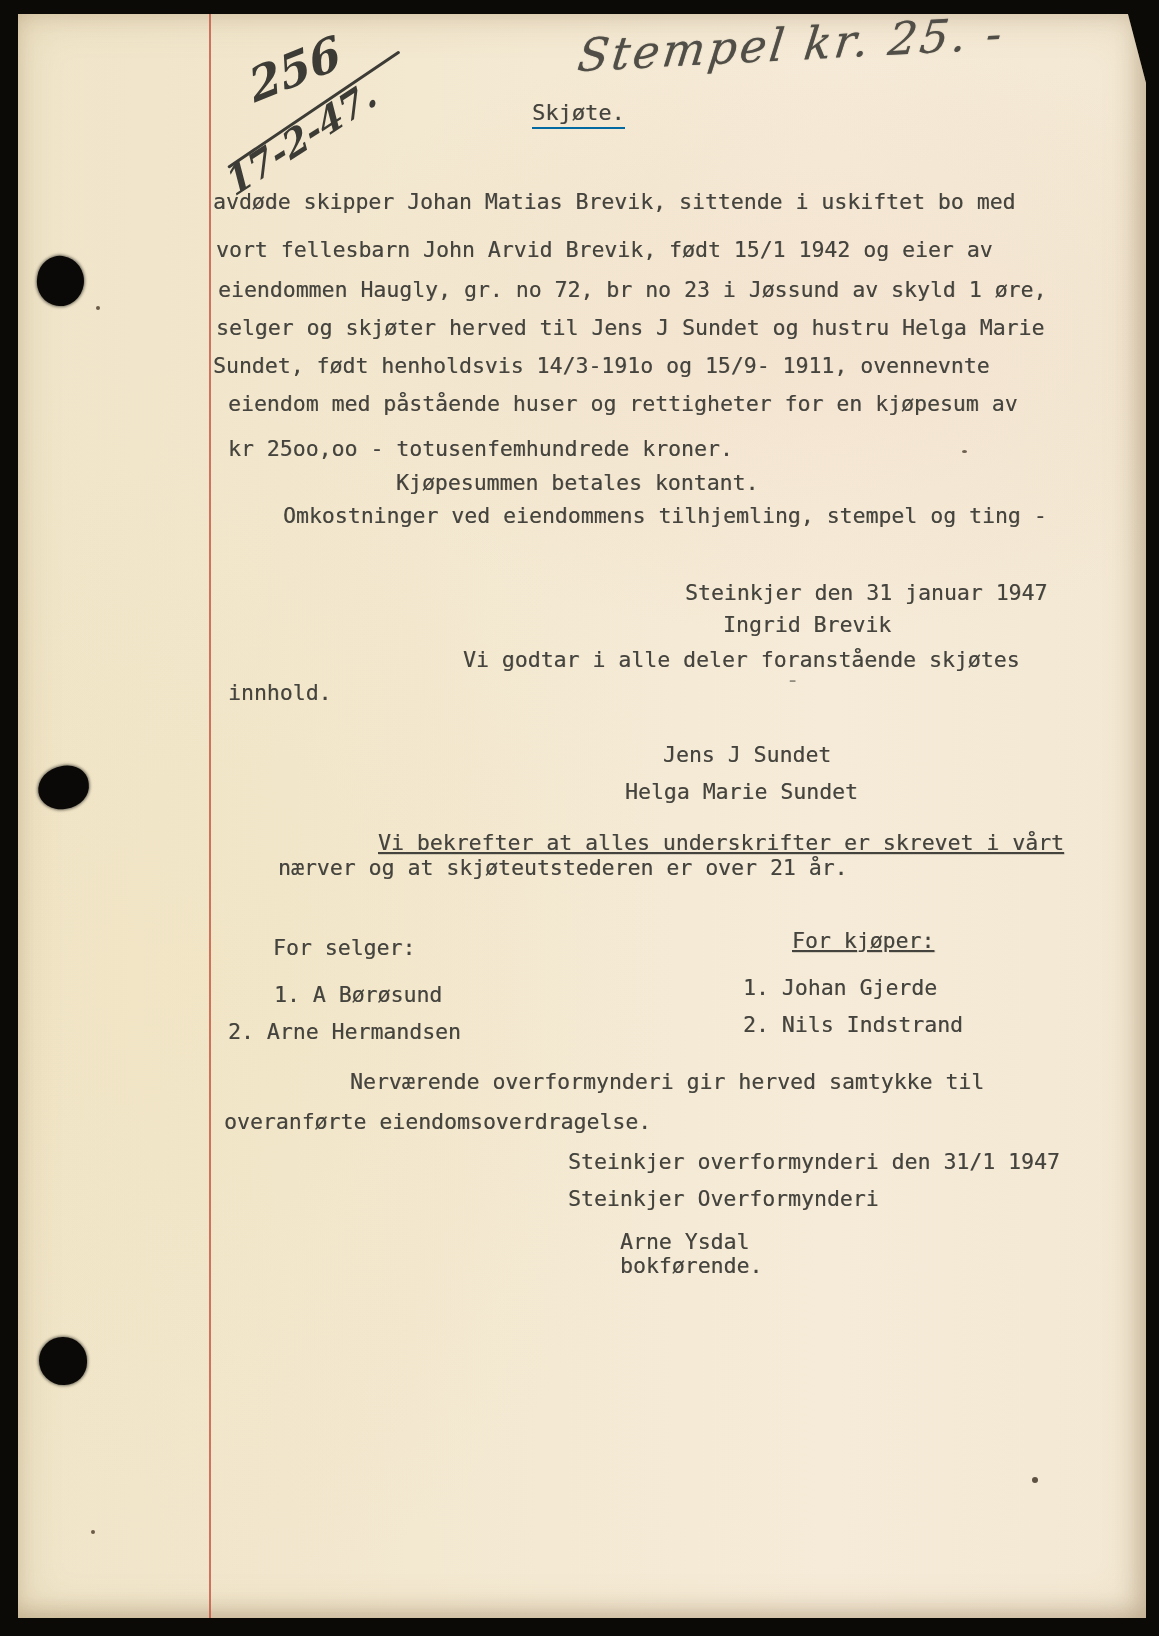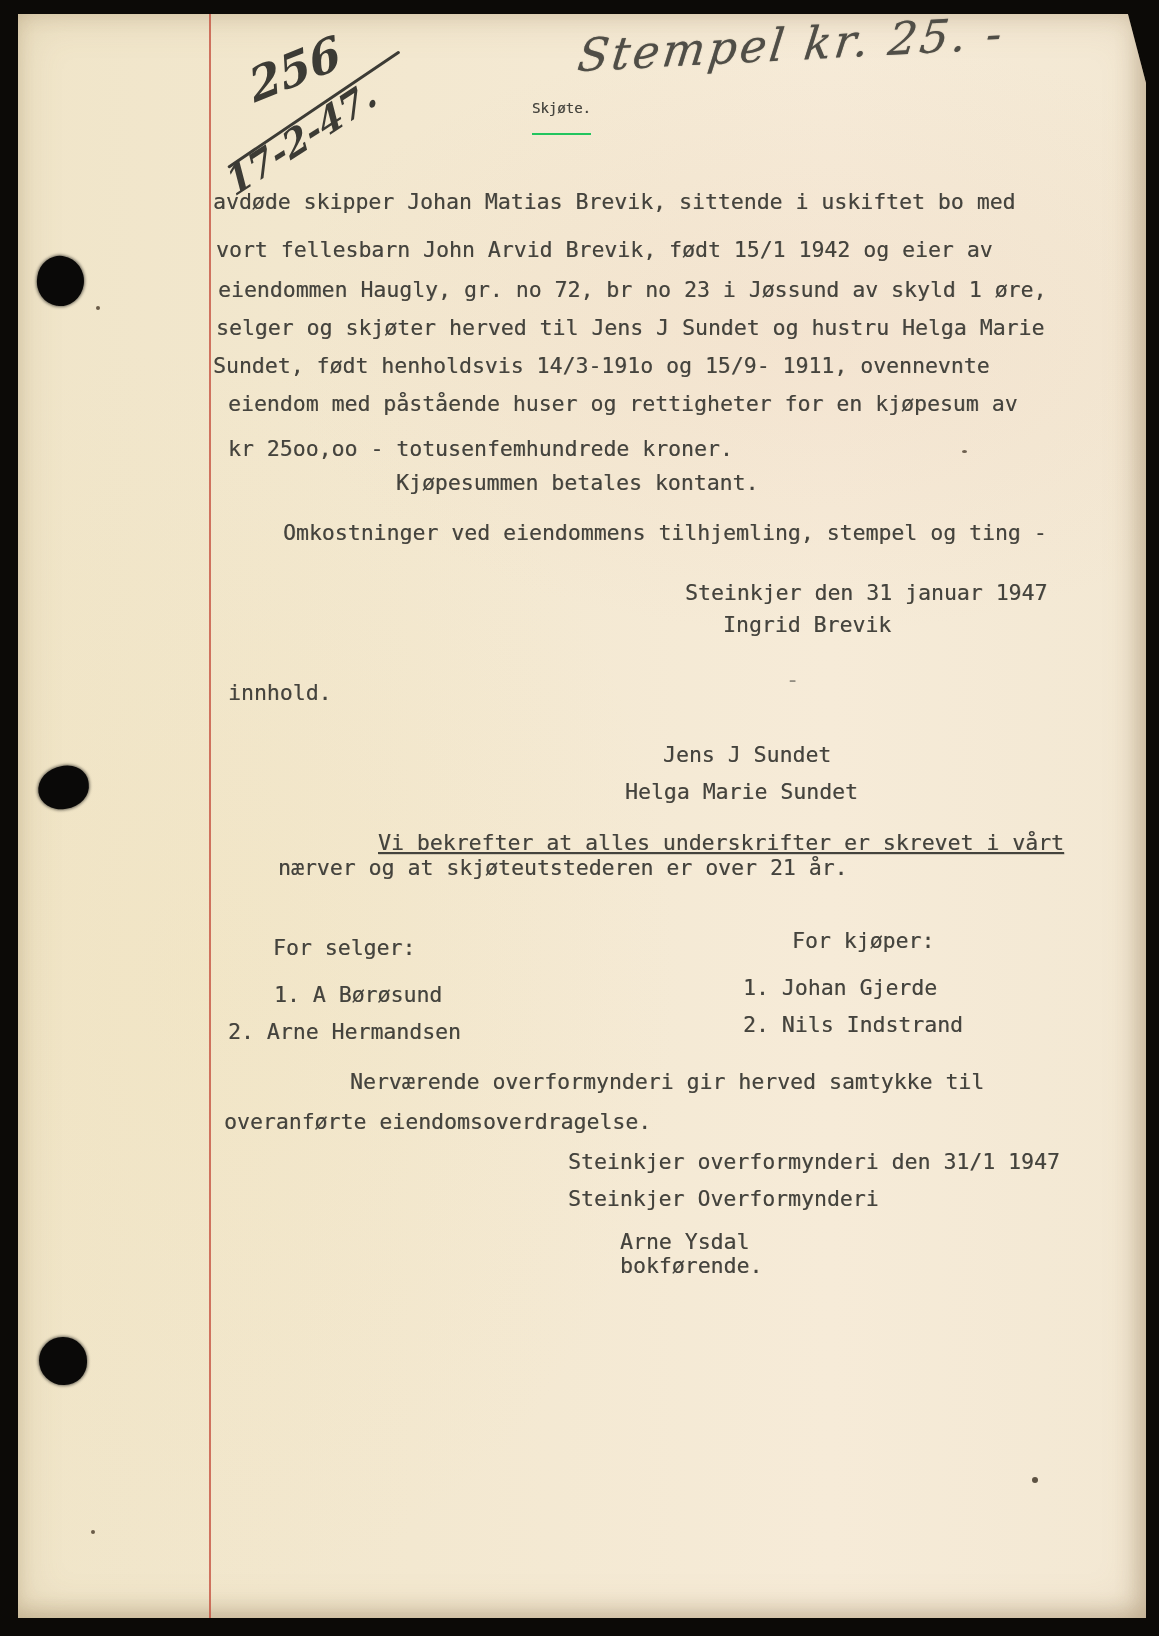--- a/index.html
+++ b/index.html
@@ -18,21 +18,21 @@
   .margin-rule{position:absolute;left:209px;top:14px;width:2px;height:1604px;
                background:#c34b3a;opacity:.75;}
   
   .hole{position:absolute;background:#0a0908;box-shadow:0 0 3px 1px rgba(10,9,8,.55);}
   .hole.h1{left:37px;top:256px;width:47px;height:50px;border-radius:48% 52% 50% 50%;transform:rotate(8deg);}
   .hole.h2{left:38px;top:766px;width:51px;height:43px;border-radius:55% 45% 52% 48%;transform:rotate(-8deg);}
   .hole.h3{left:39px;top:1337px;width:48px;height:48px;border-radius:50% 50% 48% 52%;}
   
   .tl{position:absolute;font:21.5px/1.15 "DejaVu Sans Mono", monospace;color:#44433d;
       white-space:pre;text-shadow:.4px .4px .6px rgba(69,68,62,.5);}
-  .title{font-size:14px;border-bottom:2px solid #22c55e;padding-bottom:17px;}
+  .title{font-size:22px;border-bottom:2px solid #0369a1;padding-bottom:2px;}
   .faint{opacity:.55;}
   
   .hand{position:absolute;font-family:"DejaVu Serif", serif;font-style:italic;color:#504e47;}
   .stamp-note{left:578px;top:18px;font-size:45px;letter-spacing:3px;transform:rotate(-3deg) skewX(-10deg);
               text-shadow:0 0 1px rgba(70,68,60,.6);}
   .journal{left:195px;top:28px;width:250px;height:180px;color:#3c3b35;}
   .journal .num{position:absolute;left:52px;top:14px;font-size:46px;font-weight:bold;
                 transform:rotate(-22deg) skewX(-8deg);}
   .journal .slash{position:absolute;left:33px;top:138px;width:207px;height:3px;background:#3c3b35;
                   transform:rotate(-34deg);transform-origin:left center;border-radius:2px;}
@@ -62,31 +62,32 @@
   <div class="tl title" style="left:532px;top:100px;">Skjøte.</div>
 
   <div class="tl" style="left:213px;top:190px;">avdøde skipper Johan Matias Brevik, sittende i uskiftet bo med</div>
   <div class="tl" style="left:216px;top:238px;">vort fellesbarn John Arvid Brevik, født 15/1 1942 og eier av</div>
   <div class="tl" style="left:218px;top:278px;">eiendommen Haugly, gr. no 72, br no 23 i Jøssund av skyld 1 øre,</div>
   <div class="tl" style="left:216px;top:316px;">selger og skjøter herved til Jens J Sundet og hustru Helga Marie</div>
   <div class="tl" style="left:213px;top:354px;">Sundet, født henholdsvis 14/3-191o og 15/9- 1911, ovennevnte</div>
   <div class="tl" style="left:228px;top:392px;">eiendom med påstående huser og rettigheter for en kjøpesum av</div>
   <div class="tl" style="left:228px;top:437px;">kr 25oo,oo - totusenfemhundrede kroner.</div>
   <div class="tl" style="left:396px;top:471px;">Kjøpesummen betales kontant.</div>
-  <div class="tl" style="left:283px;top:504px;margin-top:17px;">Omkostninger ved eiendommens tilhjemling, stempel og ting -</div>
+  <div class="tl" style="left:283px;top:504px;">Omkostninger ved eiendommens tilhjemling, stempel og ting -</div>
   <div class="tl" style="left:685px;top:581px;">Steinkjer den 31 januar 1947</div>
   <div class="tl" style="left:723px;top:613px;">Ingrid Brevik</div>
+  <div class="tl" style="left:463px;top:648px;">Vi godtar i alle deler foranstående skjøtes</div>
   <div class="tl" style="left:228px;top:681px;">innhold.</div>
   <div class="tl faint" style="left:786px;top:668px;">-</div>
   <div class="tl" style="left:663px;top:743px;">Jens J Sundet</div>
   <div class="tl" style="left:625px;top:780px;">Helga Marie Sundet</div>
   <div class="tl" style="left:378px;top:831px;text-decoration:underline;">Vi bekrefter at alles underskrifter er skrevet i vårt</div>
   <div class="tl" style="left:258px;top:856px;margin-left:20px;">nærver og at skjøteutstederen er over 21 år.</div>
   <div class="tl" style="left:273px;top:936px;">For selger:</div>
-  <div class="tl" style="left:792px;top:929px;">For kjøper:</div>
+  <div class="tl" style="left:792px;top:929px;text-decoration:underline;">For kjøper:</div>
   <div class="tl" style="left:230px;top:983px;margin-left:44px;">1. A Børøsund</div>
   <div class="tl" style="left:743px;top:976px;">1. Johan Gjerde</div>
   <div class="tl" style="left:228px;top:1020px;">2. Arne Hermandsen</div>
   <div class="tl" style="left:743px;top:1013px;">2. Nils Indstrand</div>
   <div class="tl" style="left:224px;top:1110px;">overanførte eiendomsoverdragelse.</div>
   <div class="tl" style="left:350px;top:1070px;">Nerværende overformynderi gir herved samtykke til</div>
   <div class="tl" style="left:568px;top:1150px;">Steinkjer overformynderi den 31/1 1947</div>
   <div class="tl" style="left:568px;top:1187px;">Steinkjer Overformynderi</div>
   <div class="tl" style="left:620px;top:1230px;">Arne Ysdal</div>
   <div class="tl" style="left:620px;top:1254px;">bokførende.</div>

